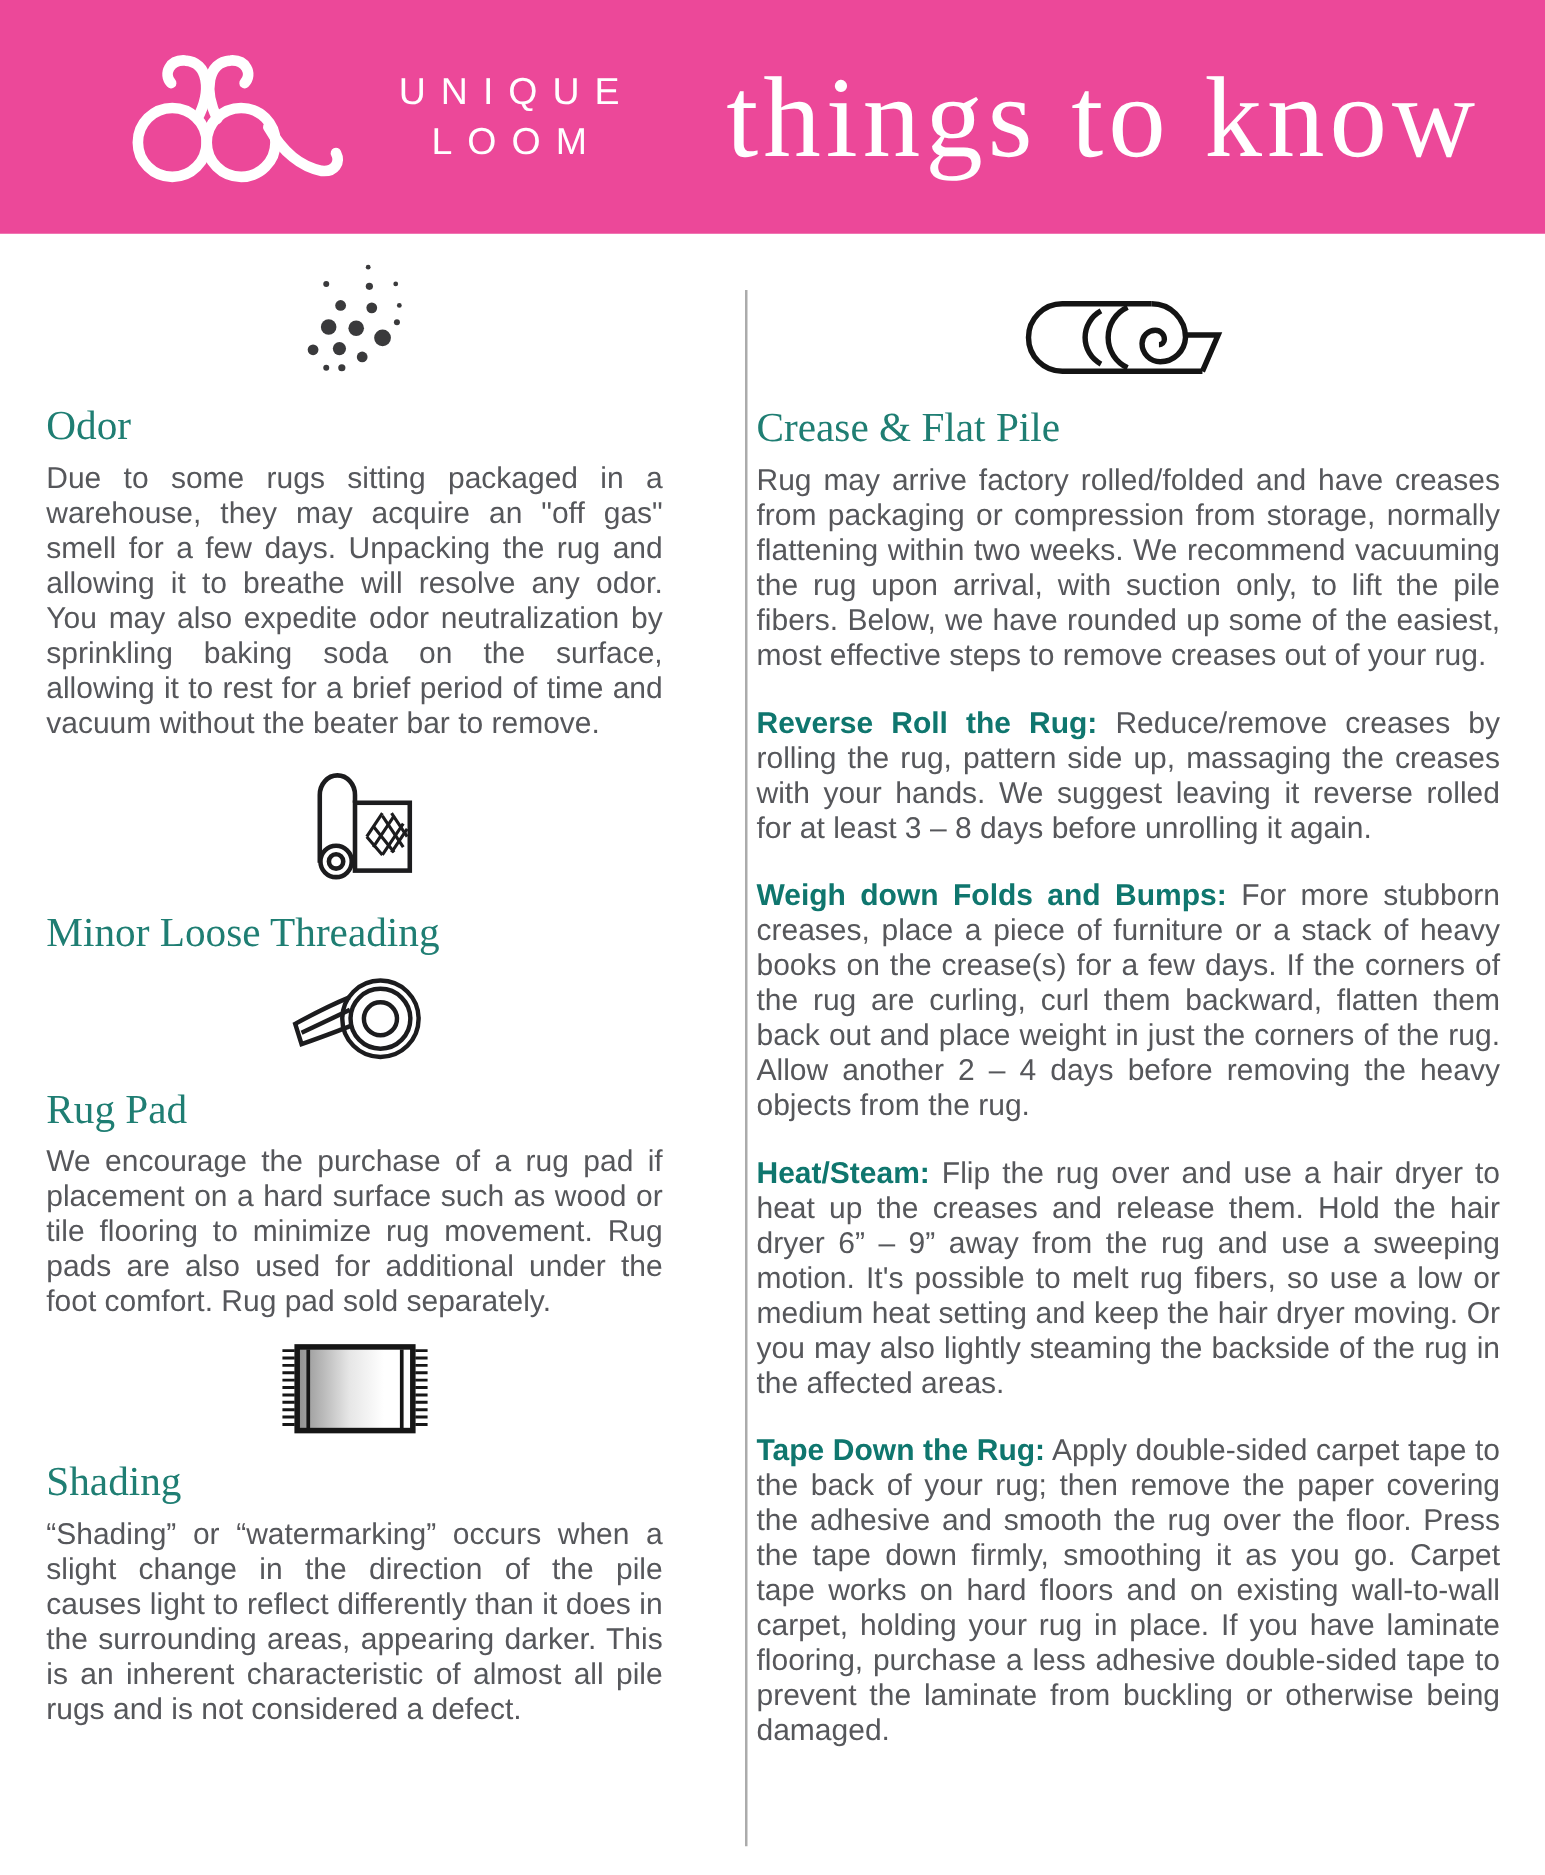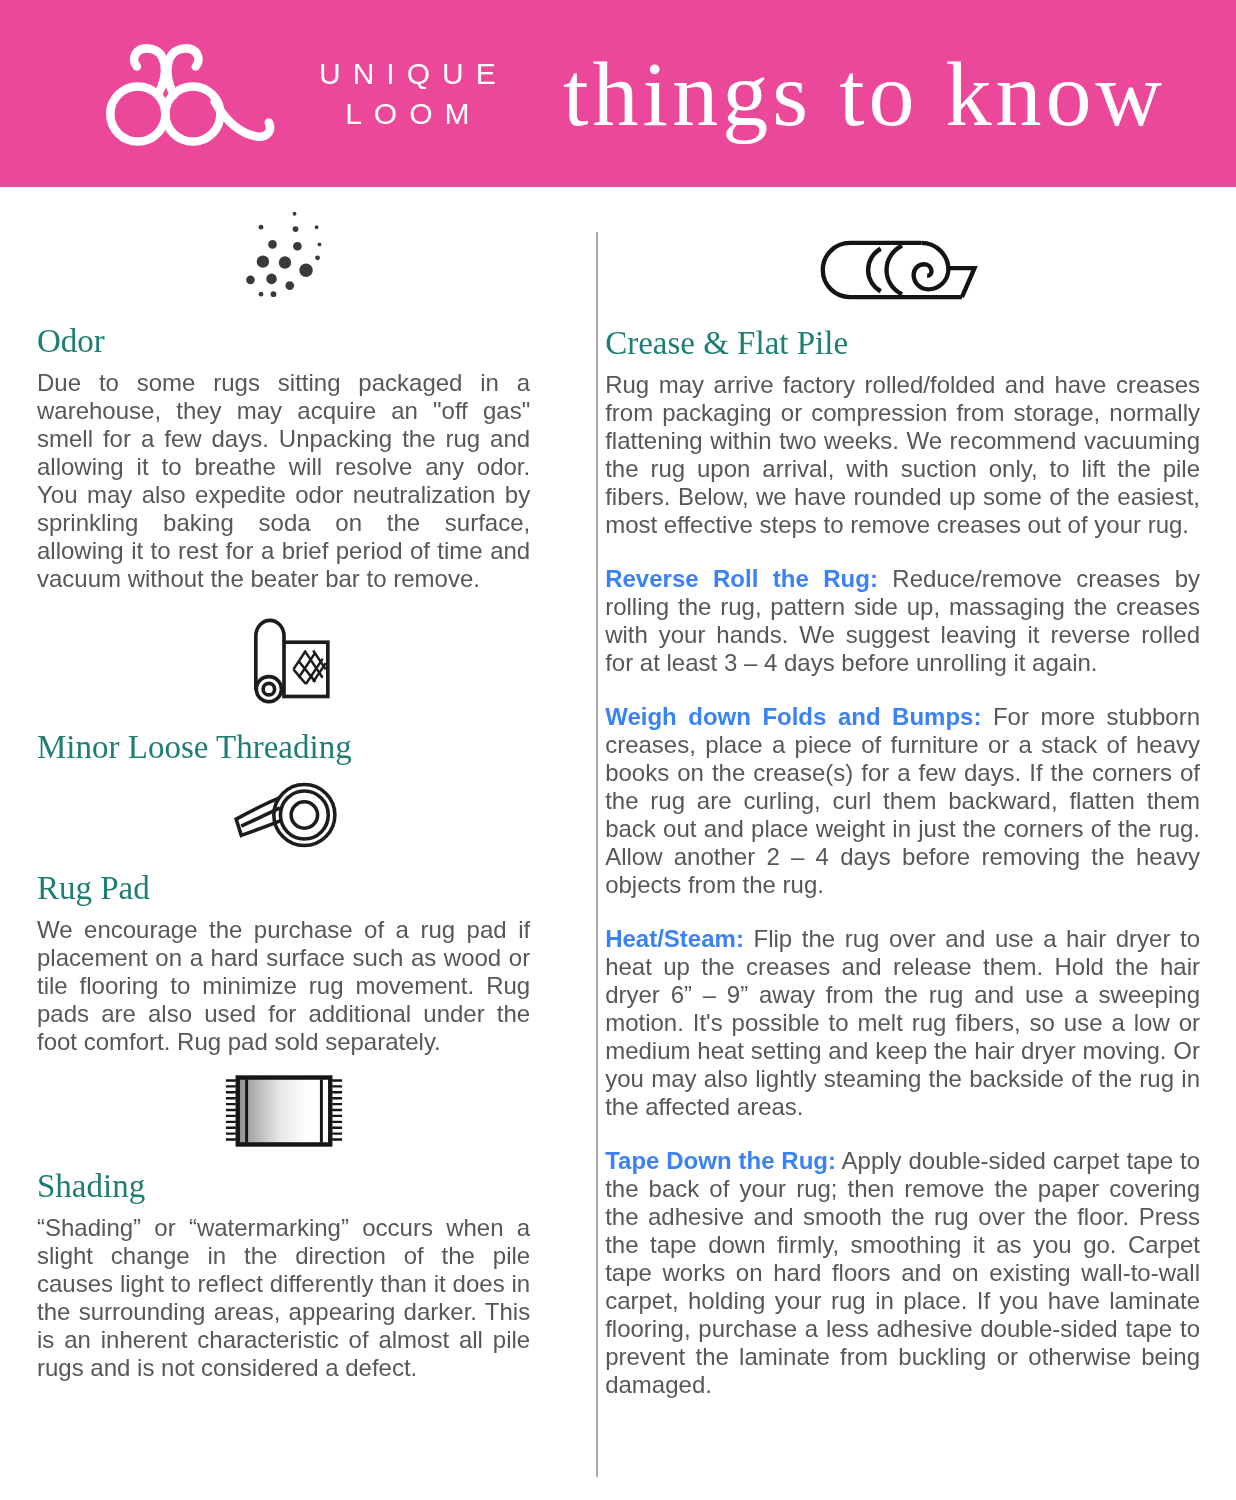--- a/index.html
+++ b/index.html
@@ -30,21 +30,20 @@
     letter-spacing: 12px;
     line-height: 40px;
     text-align: center;
   }
   .header-title {
     margin-left: auto;
     color: #ffffff;
     font-family: "Liberation Serif", serif;
     font-size: 92px;
     letter-spacing: 4px;
-    margin-right: 18px;
     white-space: nowrap;
   }
 
   
   .columns { position: relative; display: flex; }
   .divider {
     position: absolute;
     left: 596px;
     top: 45px;
     width: 2px;
@@ -63,21 +62,21 @@
     font-size: 33px;
     color: #1f7e73;
   }
   p.body-text {
     margin: 0;
     color: #56575b;
     font-size: 24px;
     line-height: 28px;
     text-align: justify;
   }
-  .tip-label { font-weight: bold; color: #3b82f6; }
+  .tip-label { font-weight: bold; color: #0f766e; }
 
   
   .s-odor .icon-row       { margin-top: 20px; height: 92px; }
   .s-odor h2              { margin-top: 24px; }
   .s-odor p               { margin-top: 9px; }
   .s-threading .icon-row  { margin-top: 22px; height: 92px; }
   .s-threading h2         { margin-top: 22px; }
   .s-threading p          { margin-top: 9px; }
   .s-pad .icon-row        { margin-top: 10px; height: 76px; }
   .s-pad h2               { margin-top: 18px; }
@@ -210,21 +209,21 @@
             <path d="M66,10 A25,25 0 0 0 66,54"></path>
             <path d="M88,7 A27.5,27.5 0 0 0 88,57"></path>
             <path d="M108,4 A28,28 0 0 1 136,32 A21,21 0 0 1 115,52 A15,15 0 0 1 100,37 A11,11 0 0 1 111,26 A7.5,7.5 0 0 1 118.5,33.5 A4.5,4.5 0 0 1 114,38"></path>
             <path d="M136,30 H163 L150,60"></path>
           </g>
         </svg>
       </div>
       <h2 class="section-title">Crease &amp; Flat Pile</h2>
       <p class="body-text intro">Rug may arrive factory rolled/folded and have creases from packaging or compression from storage, normally flattening within two weeks. We recommend vacuuming the rug upon arrival, with suction only, to lift the pile fibers. Below, we have rounded up some of the easiest, most effective steps to remove creases out of your rug.</p>
 
-      <p class="body-text tip"><span class="tip-label">Reverse Roll the Rug:</span> <span>Reduce/remove creases by rolling the rug, pattern side up, massaging the creases with your hands. We suggest leaving it reverse rolled for at least 3 – 4 days before unrolling it again.</span></p>
+      <p class="body-text tip"><span class="tip-label">Reverse Roll the Rug:</span> <span>Reduce/remove creases by rolling the rug, pattern side up, massaging the creases with your hands. We suggest leaving it reverse rolled for at least 3 – 8 days before unrolling it again.</span></p>
 
       <p class="body-text tip"><span class="tip-label">Weigh down Folds and Bumps:</span> <span>For more stubborn creases, place a piece of furniture or a stack of heavy books on the crease(s) for a few days. If the corners of the rug are curling, curl them backward, flatten them back out and place weight in just the corners of the rug. Allow another 2 – 4 days before removing the heavy objects from the rug.</span></p>
 
       <p class="body-text tip"><span class="tip-label">Heat/Steam:</span> <span>Flip the rug over and use a hair dryer to heat up the creases and release them. Hold the hair dryer 6” – 9” away from the rug and use a sweeping motion. It's possible to melt rug fibers, so use a low or medium heat setting and keep the hair dryer moving. Or you may also lightly steaming the backside of the rug in the affected areas.</span></p>
 
       <p class="body-text tip"><span class="tip-label">Tape Down the Rug:</span> <span>Apply double-sided carpet tape to the back of your rug; then remove the paper covering the adhesive and smooth the rug over the floor. Press the tape down firmly, smoothing it as you go. Carpet tape works on hard floors and on existing wall-to-wall carpet, holding your rug in place. If you have laminate flooring, purchase a less adhesive double-sided tape to prevent the laminate from buckling or otherwise being damaged.</span></p>
 
     </div>
   </div>
 </div>

